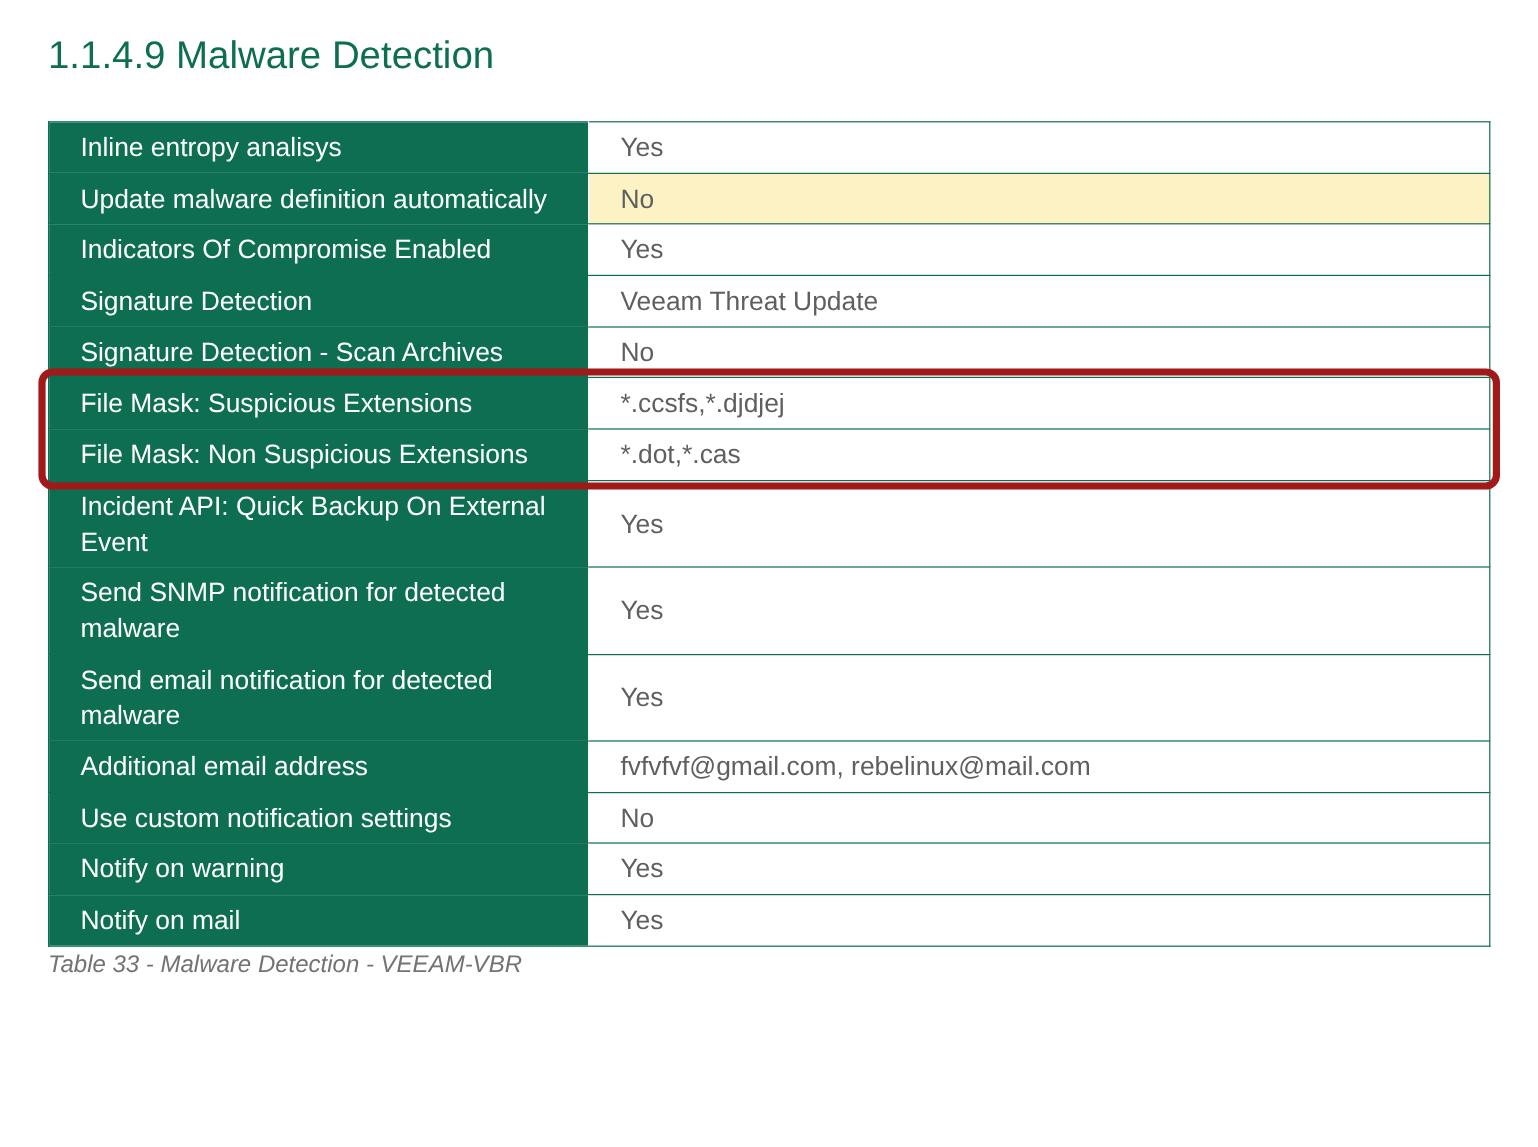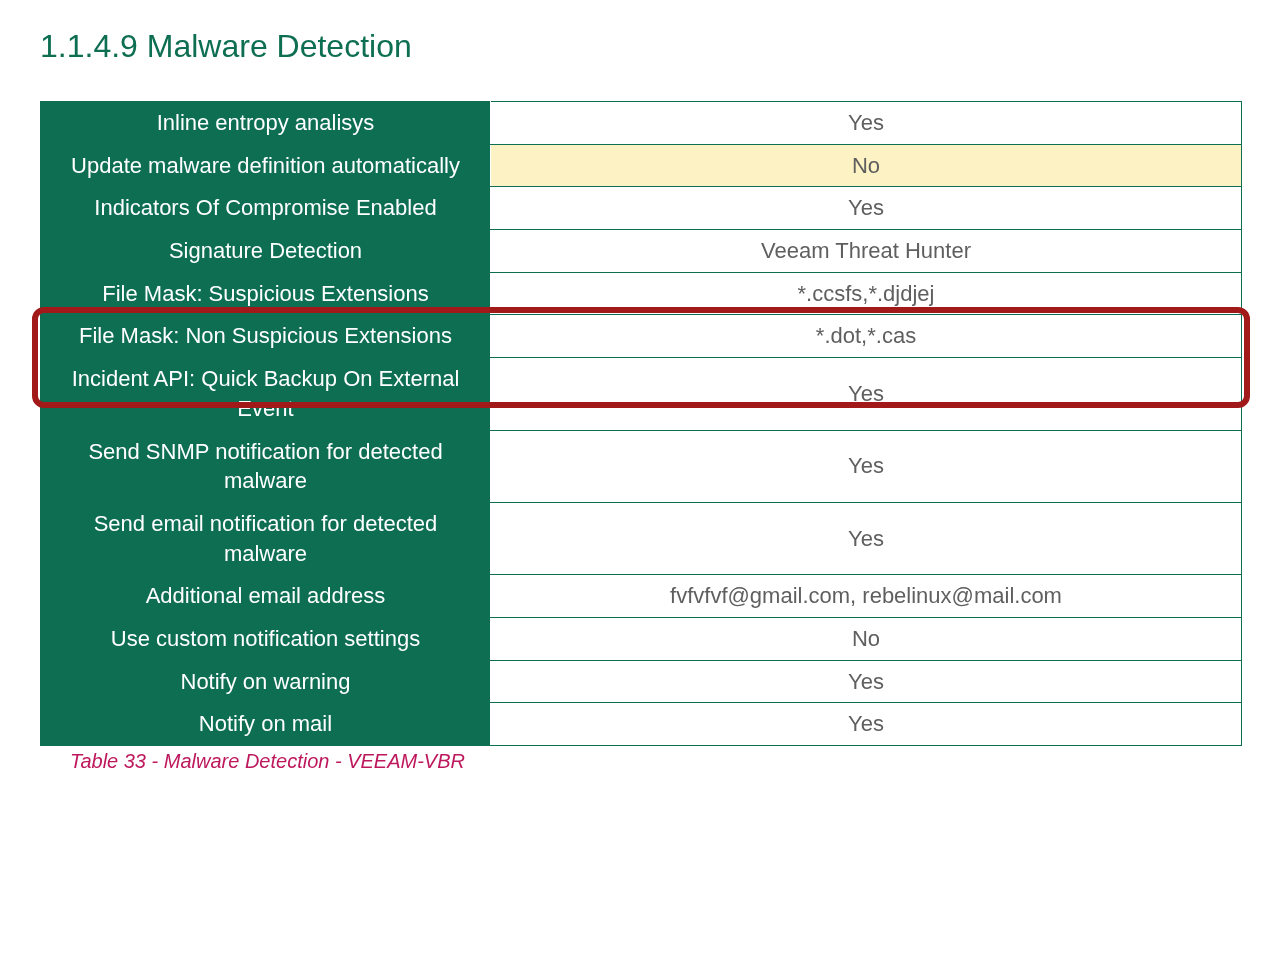--- a/index.html
+++ b/index.html
@@ -23,45 +23,43 @@
     table.settings-table {
       width: 100%;
       border-collapse: collapse;
       table-layout: fixed;
     }
     table.settings-table col.key-col {
       width: 450px;
     }
     table.settings-table td {
       border: 1px solid #0d6e52;
-      padding: 6px 10px;
+      padding: 6px 26px;
       font-size: 22px;
       line-height: 1.35;
       vertical-align: middle;
-      text-align: center;
     }
     table.settings-table td.key-cell {
       background: #0d6e52;
       color: #ffffff;
       font-weight: 400;
       border-right: 1px solid #ffffff;
     }
     table.settings-table td.val-cell {
       background: #ffffff;
       color: #5f5f5f;
     }
     table.settings-table tr.warn td.val-cell {
       background: #fdf2c4;
     }
     .caption {
-      color: #be185d;
+      color: #737373;
       font-style: italic;
       font-size: 20px;
       margin-top: 4px;
-      margin-left: 30px;
     }
     .highlight-box {
       position: absolute;
       border: 6px solid #a11919;
       border-radius: 12px;
       box-sizing: border-box;
       pointer-events: none;
     }
   </style>
 </head>
@@ -83,21 +81,25 @@
         <tr class="warn">
           <td class="key-cell">Update malware definition automatically</td>
           <td class="val-cell">No</td>
         </tr>
         <tr>
           <td class="key-cell">Indicators Of Compromise Enabled</td>
           <td class="val-cell">Yes</td>
         </tr>
         <tr>
           <td class="key-cell">Signature Detection</td>
-          <td class="val-cell">Veeam Threat Hunter</td>
+          <td class="val-cell">Veeam Threat Update</td>
+        </tr>
+        <tr>
+          <td class="key-cell">Signature Detection - Scan Archives</td>
+          <td class="val-cell">No</td>
         </tr>
         <tr>
           <td class="key-cell">File Mask: Suspicious Extensions</td>
           <td class="val-cell">*.ccsfs,*.djdjej</td>
         </tr>
         <tr>
           <td class="key-cell">File Mask: Non Suspicious Extensions</td>
           <td class="val-cell">*.dot,*.cas</td>
         </tr>
         <tr>

